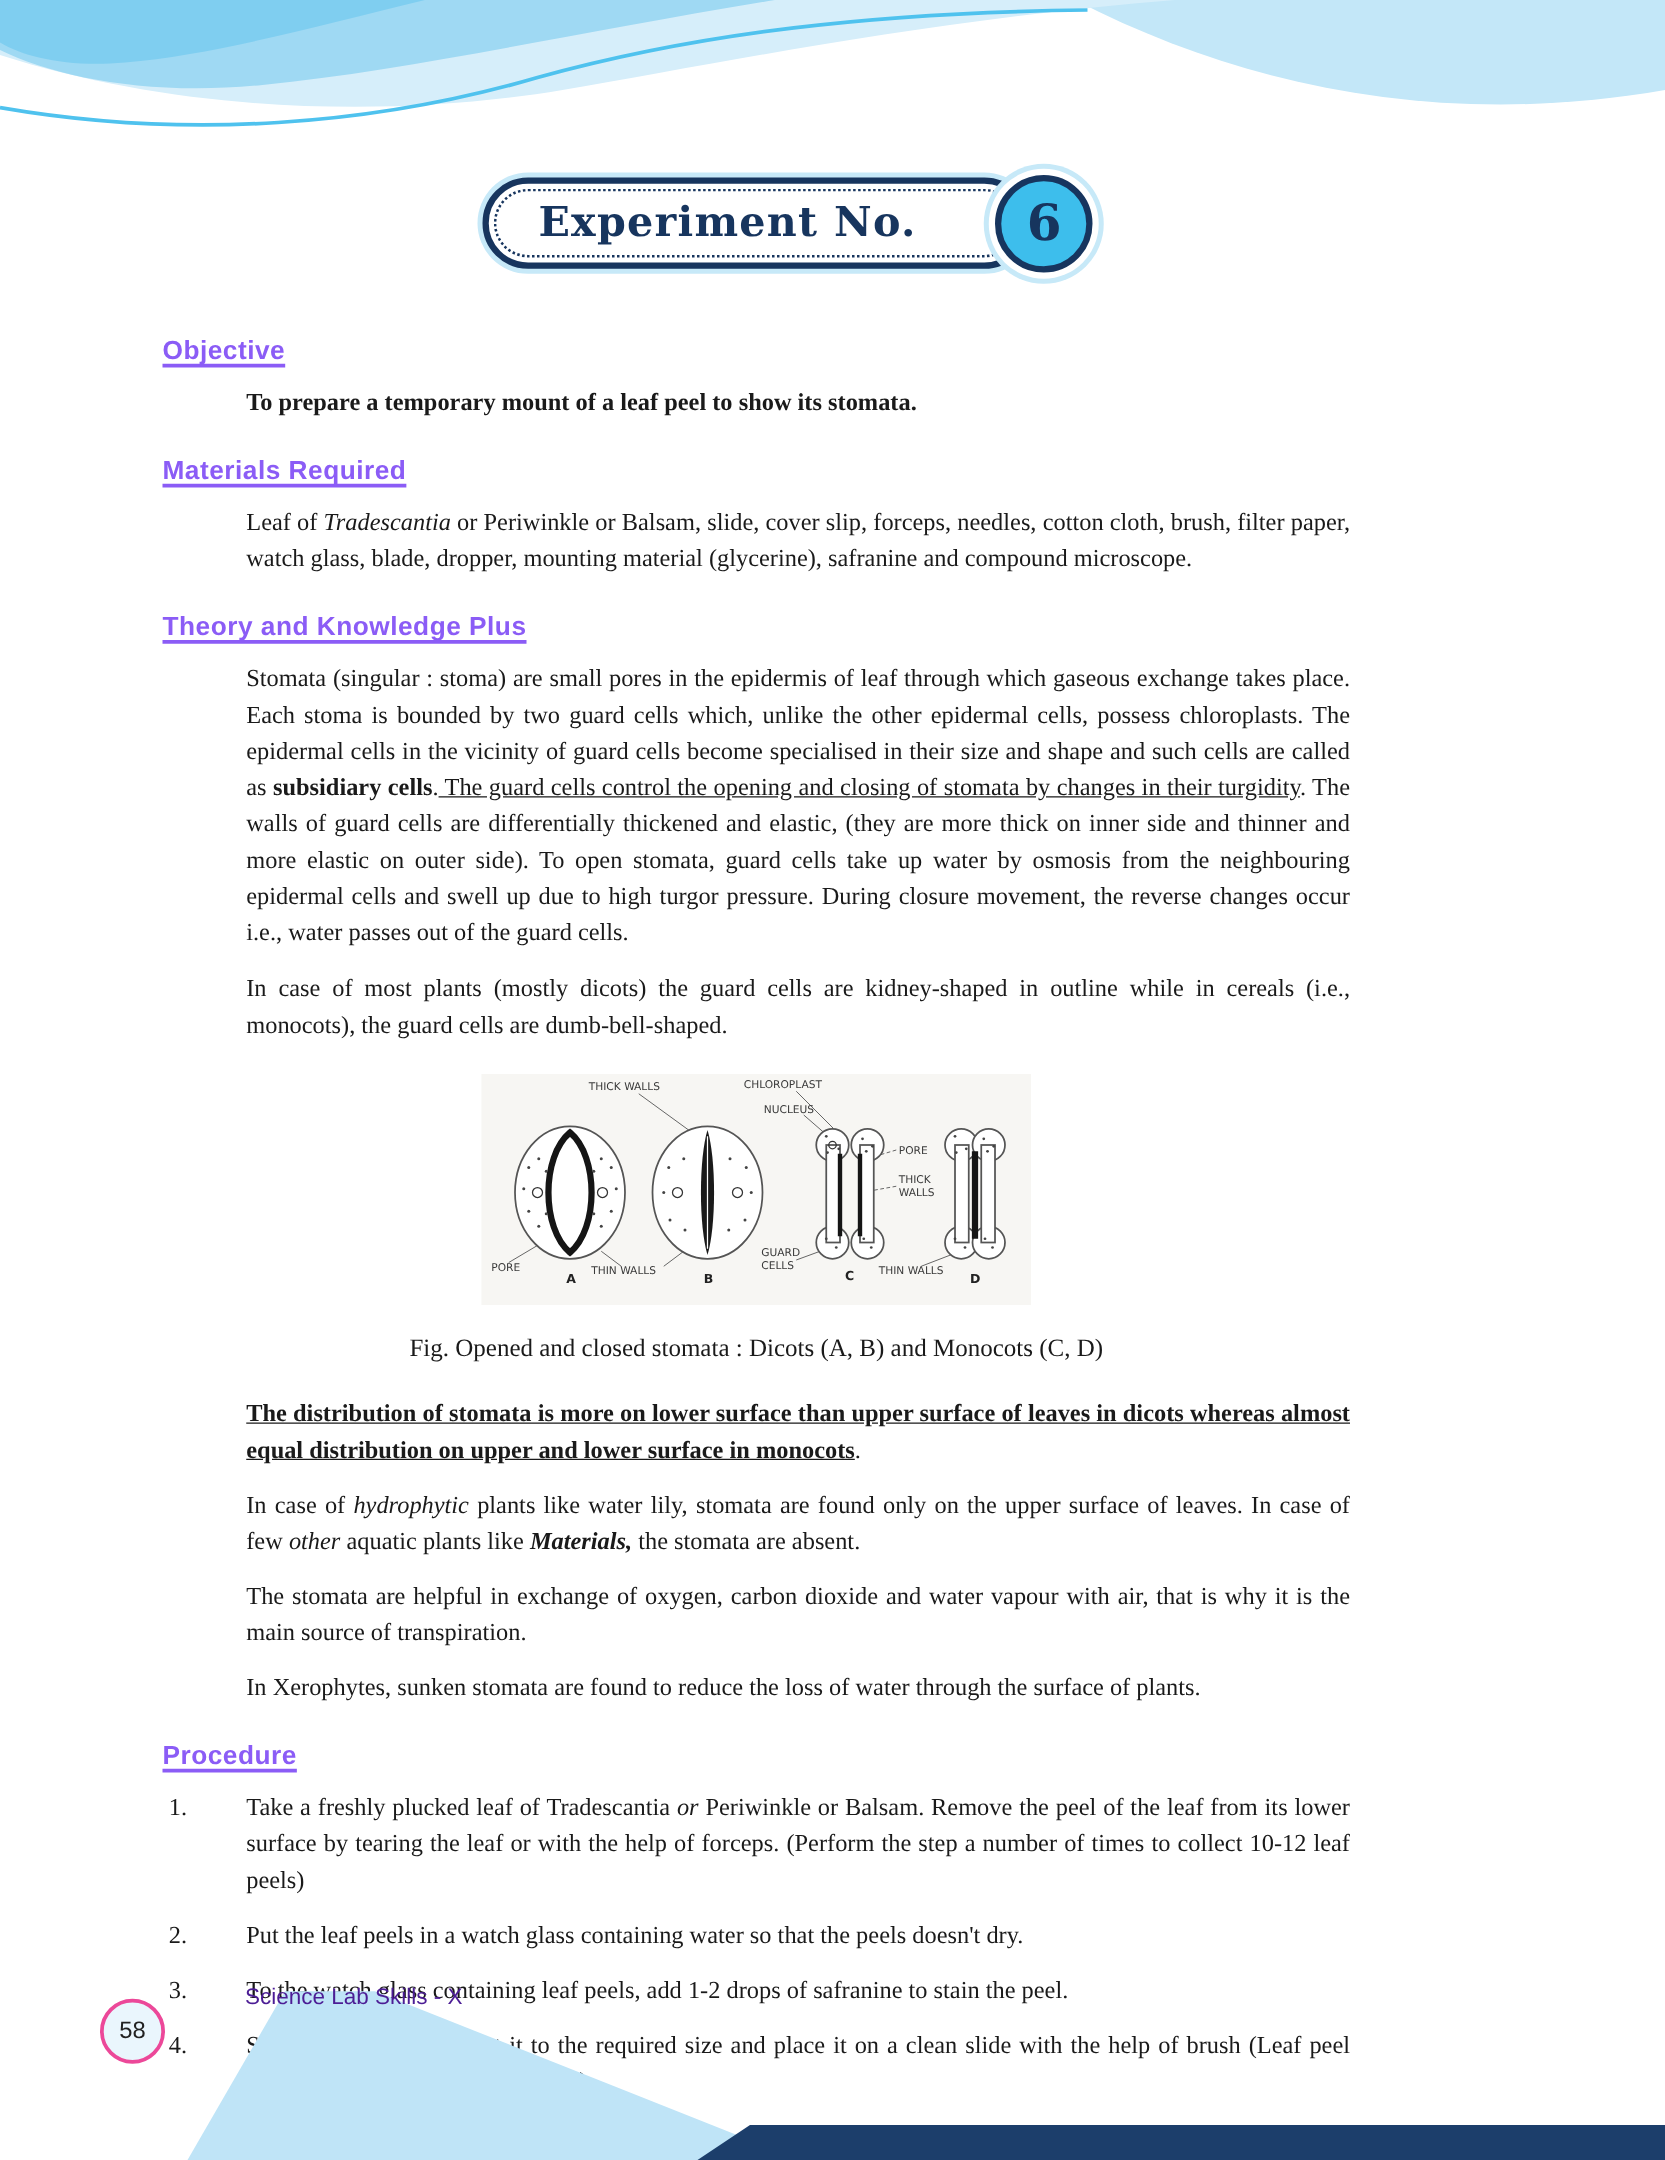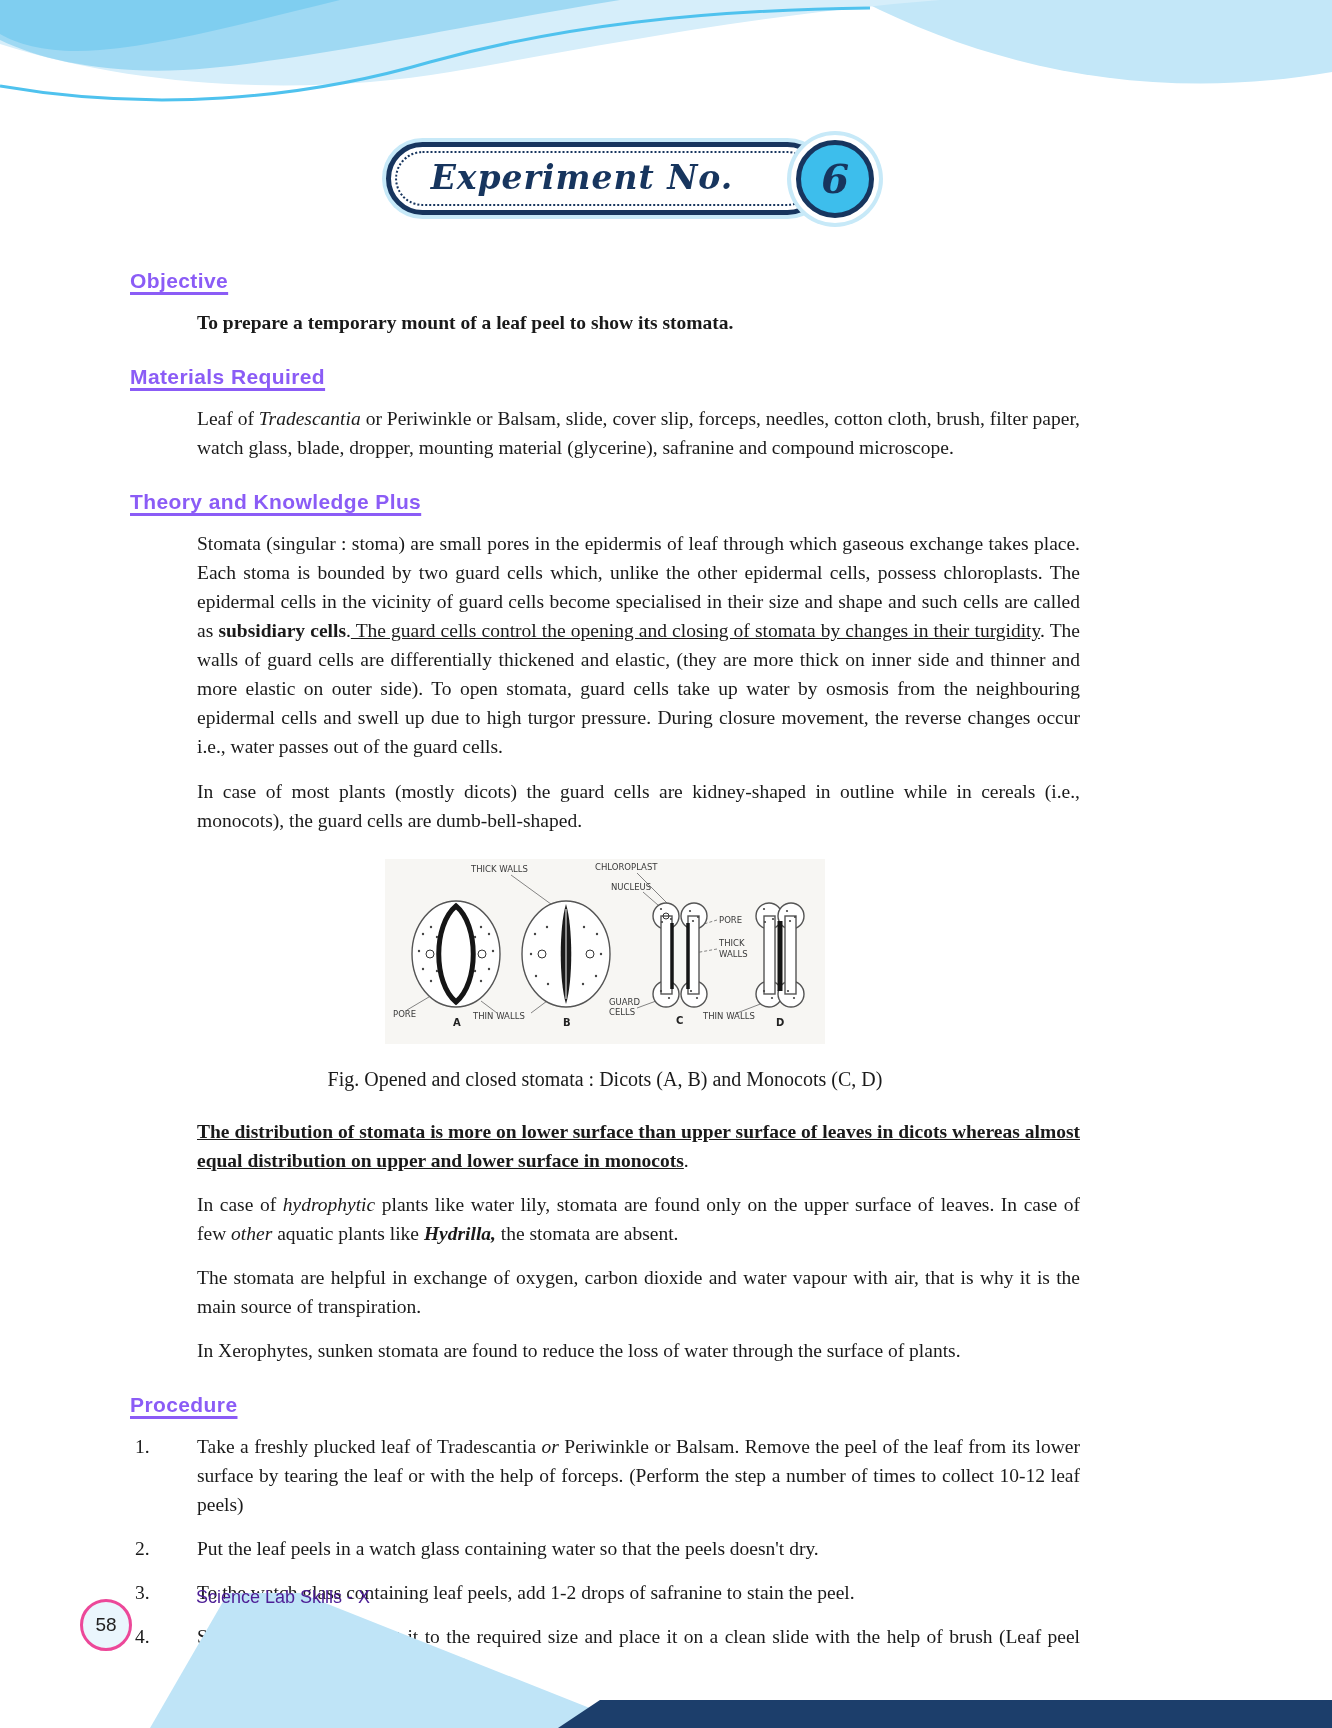--- a/index.html
+++ b/index.html
@@ -6,21 +6,21 @@
   html,body { background:#ffffff; }
   body {
     width:1332px; height:1728px; position:relative; overflow:hidden;
     font-family:"Liberation Serif", serif; color:#1a1a1a;
   }
   .top-waves { position:absolute; top:0; left:0; width:1332px; height:150px; pointer-events:none; }
 
   .content { position:absolute; left:130px; top:0; width:950px; }
 
   .badge-row { margin-top:142px; display:flex; justify-content:center; }
-  .badge { position:relative; display:inline-block;font-style:italic; }
+  .badge { position:relative; display:inline-block; }
   .badge-pill {
     background:#fff; border:5px solid #17355E; border-radius:40px;
     padding:11px 86px 13px 40px; position:relative;
     box-shadow:0 0 0 4px #C7E9F8;
   }
   .badge-pill::after {
     content:""; position:absolute; inset:4px; border:2px dotted #17355E;
     border-radius:32px; pointer-events:none;
   }
   .badge-title {
@@ -234,21 +234,21 @@
         <text x="178" y="167">B</text>
         <text x="291" y="165">C</text>
         <text x="391" y="167">D</text>
       </g>
     </svg>
   </div>
 
   <p class="fig-caption">Fig. Opened and closed stomata : Dicots (A, B) and Monocots (C, D)</p>
 
   <p class="para"><b><u>The distribution of stomata is more on lower surface than upper surface of leaves in dicots whereas almost equal distribution on upper and lower surface in monocots</u></b>.</p>
-  <p class="para">In case of <i>hydrophytic</i> plants like water lily, stomata are found only on the upper surface of leaves. In case of few <i>other</i> aquatic plants like <b><i>Hydrilla,</i></b> the stomata are absent.</p>
+  <p class="para">In case of <i>hydrophytic</i> plants like water lily, stomata are found only on the upper surface of leaves. In case of few <i>other</i> aquatic plants like <b><i>Materials,</i></b> the stomata are absent.</p>
   <p class="para">The stomata are helpful in exchange of oxygen, carbon dioxide and water vapour with air, that is why it is the main source of transpiration.</p>
   <p class="para">In Xerophytes, sunken stomata are found to reduce the loss of water through the surface of plants.</p>
 
   <div class="section-heading">Procedure</div>
 
   <div class="proc-item">
     <span class="proc-num">1.</span>
     <span class="proc-text">Take a freshly plucked leaf of Tradescantia <i>or</i> Periwinkle or Balsam. Remove the peel of the leaf from its lower surface by tearing the leaf or with the help of forceps. (Perform the step a number of times to collect 10-12 leaf peels)</span>
   </div>
   <div class="proc-item">

